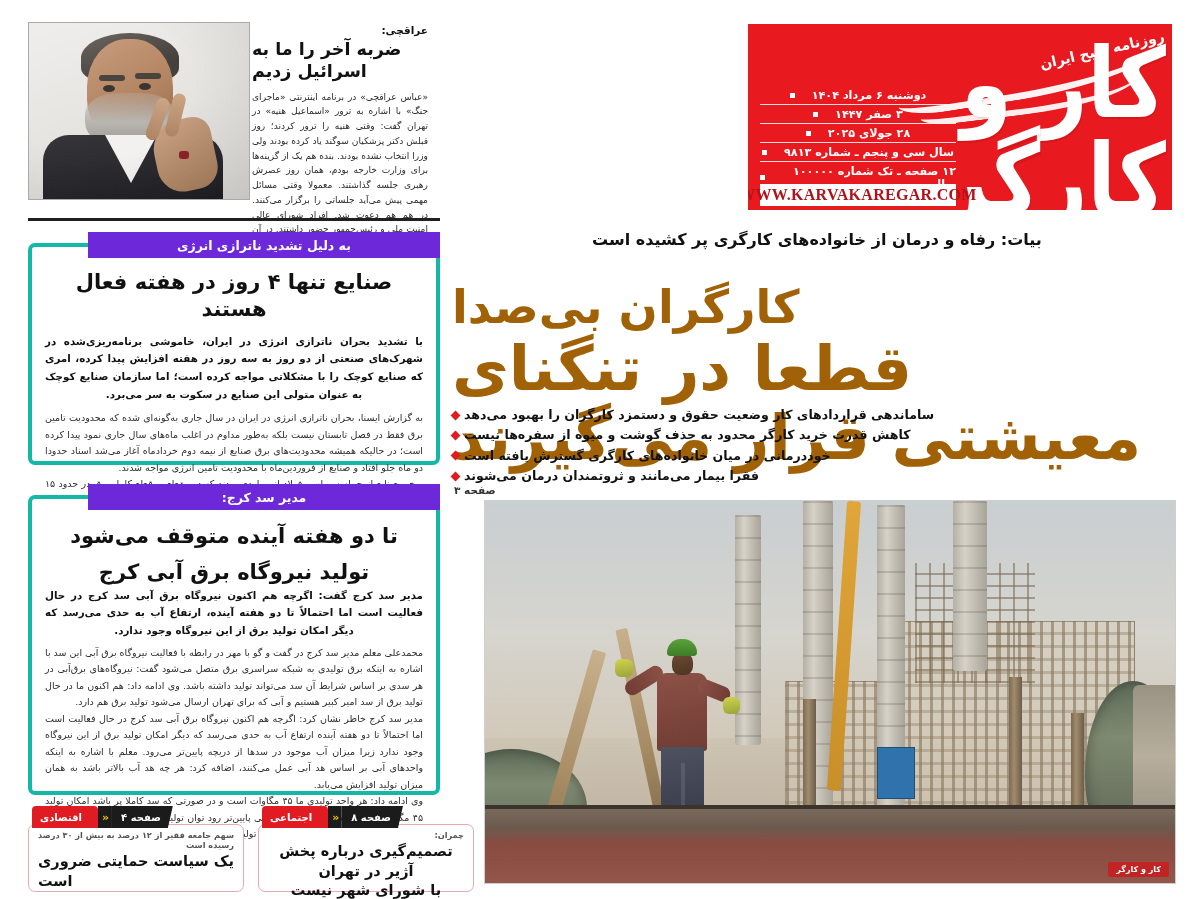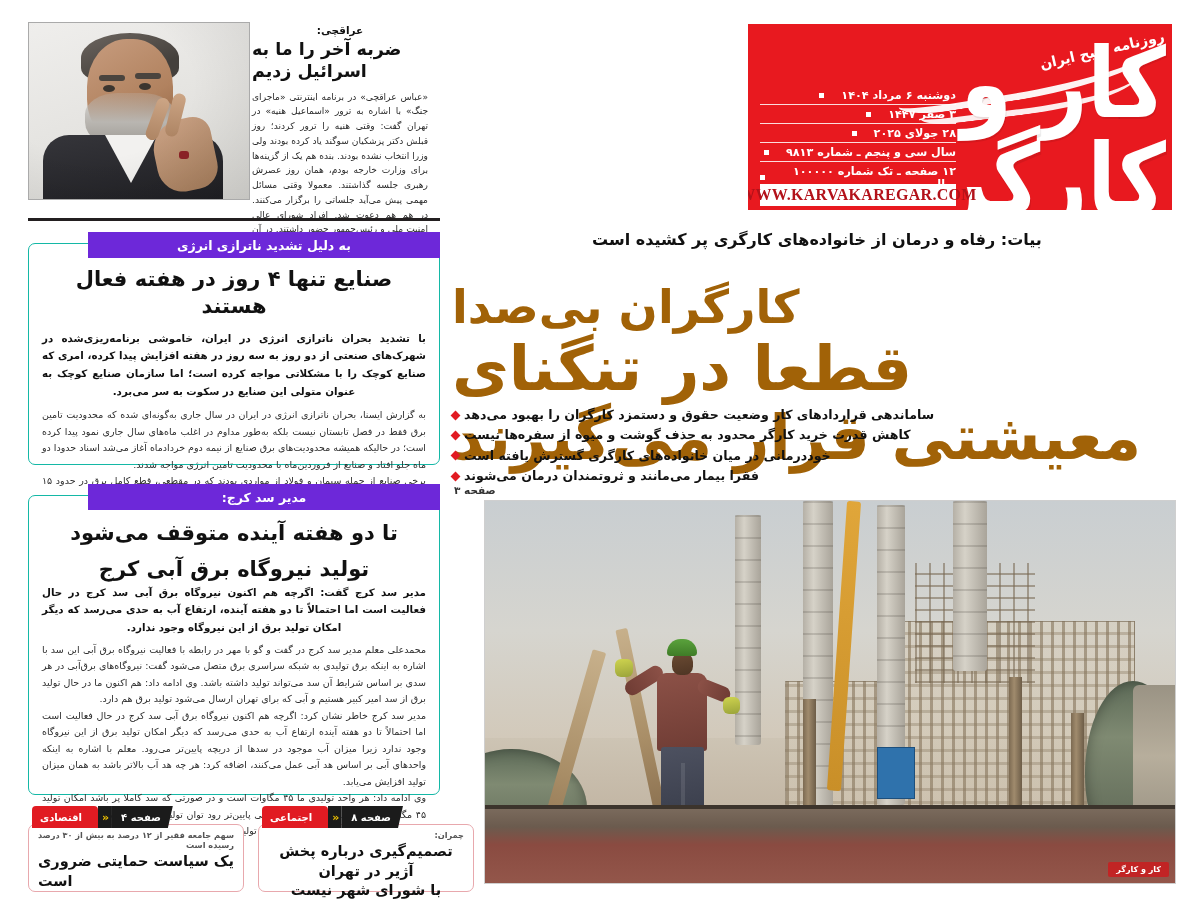--- a/index.html
+++ b/index.html
@@ -68,21 +68,21 @@
   .ph-ring { position:absolute; width:10px;height:8px;background:#8d2327;border-radius:3px; }
   .ph-shadow {
     position:absolute; inset:0;
     background: radial-gradient(ellipse at 30% 35%, rgba(0,0,0,0) 45%, rgba(0,0,0,.10) 100%);
   }
   #top-left-text {
     width: 186px; padding: 2px 8px 0 2px;
     display:flex; flex-direction:column;
   }
   .kicker-small {
-    font-size: 10.5px; color:#111; text-align:center; font-weight:700;
+    font-size: 10.5px; color:#111; text-align:right; font-weight:700;
     margin-bottom:3px; direction: rtl;
   }
   #tl-headline {
     font-size: 17.5px; font-weight: 800; color:#111;
     line-height: 1.25; text-align: left; margin-bottom: 7px;
     letter-spacing: -0.2px;
   }
   #tl-body {
     font-size: 9.1px; line-height: 1.62; color:#2a2a2a;
     text-align: justify; direction: rtl;
@@ -96,21 +96,21 @@
   }
 
   
   .ribbon {
     position:absolute; height:26px; background:#6d28d9;
     display:flex; align-items:center; justify-content:center;
     color:#fff; font-size:12.5px; font-weight:700;
     z-index: 5; letter-spacing:.2px;
   }
   .article-box {
-    position:absolute; border:1px solid #14b8a6; border-radius:7px;
+    position:absolute; border:4px solid #14b8a6; border-radius:7px;
     background:#fff;
   }
   .art-title {
     font-size: 21px; font-weight: 800; color:#111;
     line-height: 1.3; text-align:center; letter-spacing:-0.3px;
   }
   .art-lede {
     font-size: 10.3px; font-weight:700; line-height:1.72;
     color:#111; text-align: justify; text-align-last: center;
     direction: rtl;
@@ -149,21 +149,21 @@
   .swoosh2 {
     position:absolute; right:34px; top:44px; width:220px; height:46px;
     border-bottom: 6px solid #fff; border-radius: 0 0 55% 18%;
     transform: rotate(-7deg); opacity:.92;
   }
   #datelines {
     position:absolute; right:216px; top:62px; width:196px;
     color:#fff; font-size:11.2px; font-weight:700; text-align:right;
   }
   #datelines .dl {
-    display:flex; align-items:center; justify-content:flex-end;
+    display:flex; align-items:center; justify-content:center;
     flex-direction:row-reverse;
     border-bottom: 1px solid rgba(255,255,255,.85);
     padding: 2.5px 0 2.5px 0; gap:17px;
   }
   #datelines .dl:last-of-type { border-bottom:none; }
   .sq { width:5px;height:5px;background:#fff; flex:none; }
   #weburl {
     position:absolute; right:216px; top:160px; width:196px; height:22px;
     background:#fff; color:#b3121a; font-size:16px; font-weight:800;
     display:flex; align-items:center; justify-content:center;

